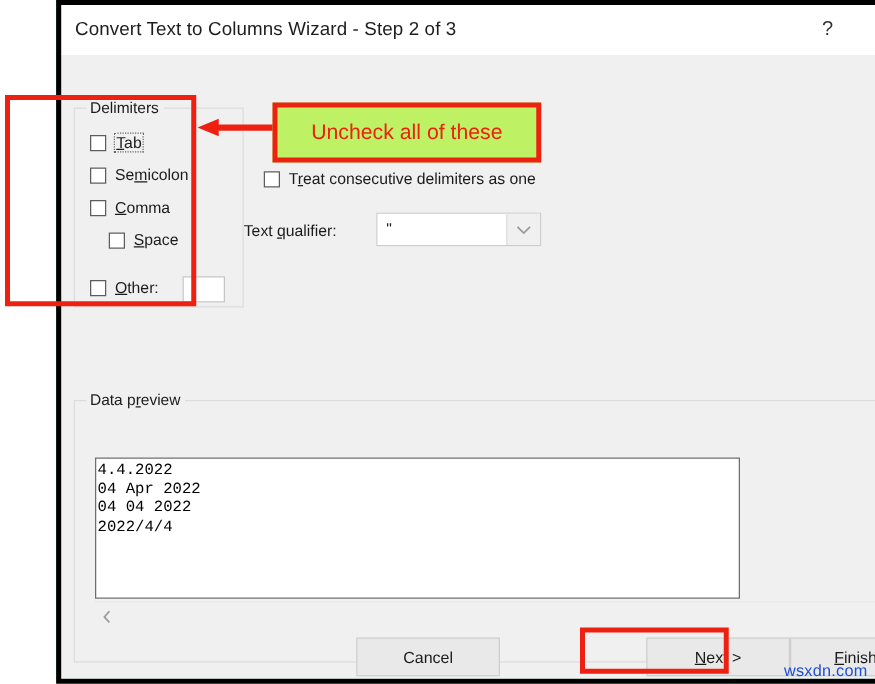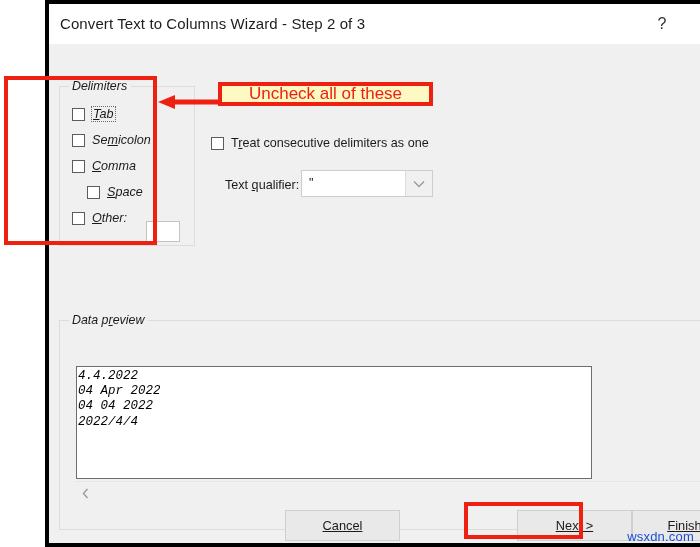--- a/index.html
+++ b/index.html
@@ -79,21 +79,20 @@
     font-size: 12.6px;
     color: #1b1b1b;
     white-space: nowrap;
   }
 
   
   .groupbox {
     position: absolute;
     border: 1px solid #dcdcdc;
     box-sizing: border-box;
-    font-style: italic;
   }
   .group-legend {
     position: absolute;
     top: -8px;
     left: 9px;
     background: #f0f0f0;
     padding: 0 4px 0 3px;
     font-size: 12.4px;
     color: #1b1b1b;
     white-space: nowrap;
@@ -148,21 +147,21 @@
   
   #treat-row {
     position: absolute;
     left: 162px;
     top: 92px;
     display: flex;
     align-items: center;
   }
   #tq-label {
     position: absolute;
-    left: 176px;
+    left: 146px;
     top: 134px;
     font-size: 12.6px;
     white-space: nowrap;
   }
   #tq-combo {
     position: absolute;
     left: 252px;
     top: 126px;
     width: 132px;
     height: 27px;
@@ -264,21 +263,20 @@
     background: #e9e9e9;
     border: 1px solid #cfcfcf;
     box-sizing: border-box;
     display: flex;
     align-items: center;
     justify-content: center;
     font-size: 12.8px;
     color: #1b1b1b;
     cursor: default;
     user-select: none;
-    text-decoration: underline;
   }
   #btn-cancel { left: 236px; top: 466px; width: 115px; }
   #btn-back   { left: 352px; top: 466px; width: 115px; }
   #btn-next   { left: 468px; top: 466px; width: 115px; }
   #btn-finish { left: 583px; top: 466px; width: 105px; }
 
   
   .ann-rect {
     position: absolute;
     border: 4px solid #ee2012;
@@ -286,24 +284,24 @@
     pointer-events: none;
   }
   #ann-delim { left: 4px; top: 76px; width: 153px; height: 169px; }
   #ann-next  { left: 464px; top: 502px; width: 119px; height: 37px; }
 
   #ann-box {
     position: absolute;
     left: 218px;
     top: 82px;
     width: 215px;
-    height: 24px;
+    height: 48px;
     border: 4px solid #ee2012;
     box-sizing: border-box;
-    background: #fef9c3;
+    background: #bef264;
     display: flex;
     align-items: center;
     justify-content: center;
   }
   #ann-text {
     color: #ee2012;
     font-size: 17px;
     white-space: nowrap;
   }
   #ann-arrow {
@@ -362,21 +360,21 @@
       <div class="chk-row" style="top:70px;">
         <span class="checkbox"></span>
         <span class="chk-label"><span class="acc">C</span>omma</span>
       </div>
 
       <div class="chk-row" style="top:96px;padding-left:15px;">
         <span class="checkbox"></span>
         <span class="chk-label"><span class="acc">S</span>pace</span>
       </div>
 
-      <div class="chk-row" style="top:122px;">
+      <div class="chk-row" style="top:134px;">
         <span class="checkbox"></span>
         <span class="chk-label"><span class="acc">O</span>ther:</span>
       </div>
 
       <div id="other-input"></div>
     </div>
 
     <div id="treat-row">
       <span class="checkbox"></span>
       <span class="chk-label">T<span class="acc">r</span>eat consecutive delimiters as one</span>

